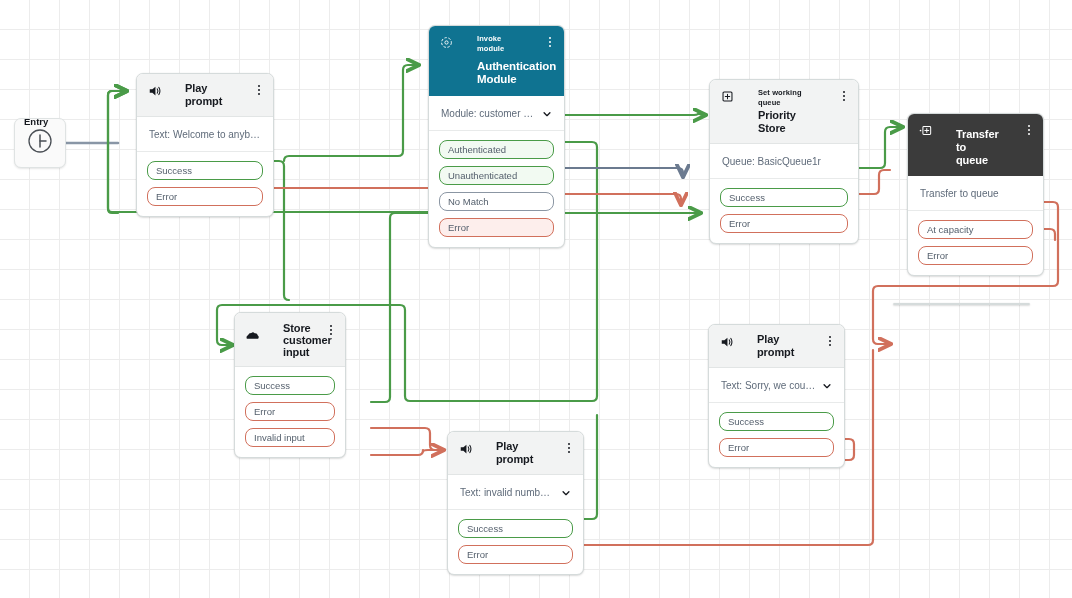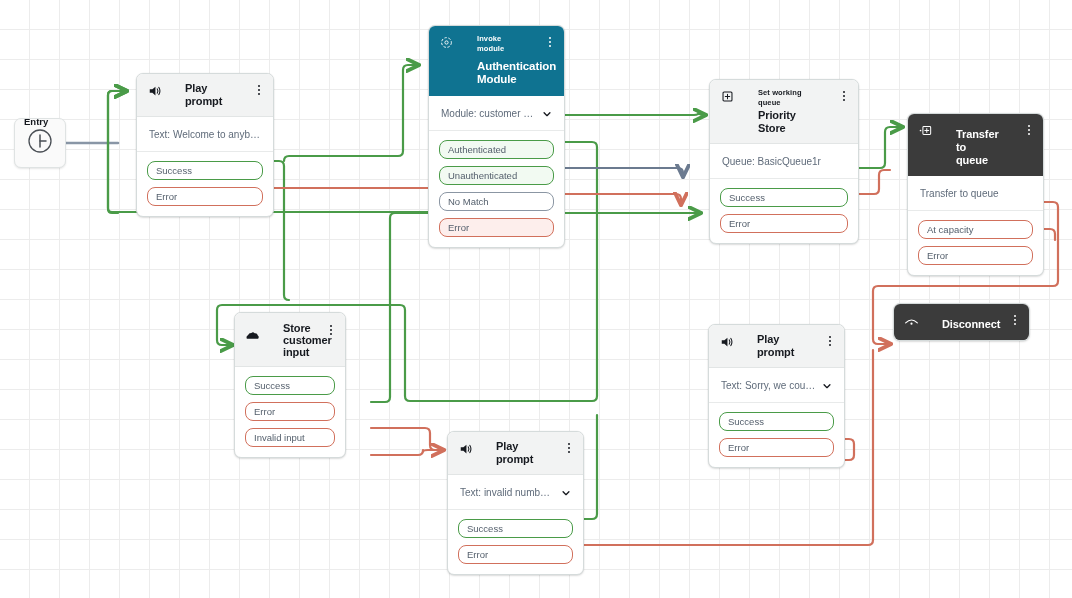--- a/index.html
+++ b/index.html
@@ -428,32 +428,15 @@
           </svg>
       </span>
     </div>
     <div class="ports">
       <div class="port success">Success</div>
       <div class="port error">Error</div>
     </div>
   </div>
 
   <div class="node" style="left:893px; top:303px; width:137px;">
-    <div class="node-head dark">
-      <span class="head-icon">
-        <svg width="15" height="12" viewBox="0 0 18 12">
-            <path d="M2 8.2 Q9 1.4 16 8.2" fill="none" stroke="#ffffff" stroke-width="1.4" stroke-linecap="round"></path>
-            <circle cx="9" cy="9.2" r="1.3" fill="#ffffff"></circle>
-            <path d="M4.6 4.2 L13.4 10.4" stroke="#ffffff" stroke-width="0"></path>
-          </svg>
-      </span>
-      <span class="head-text">
-        <div class="head-title">Disconnect</div>
-      </span>
-      <span class="kebab">
-          <i></i>
-          <i></i>
-          <i></i>
-        </span>
-    </div>
   </div>
 
 </div>
 
 </body></html>

